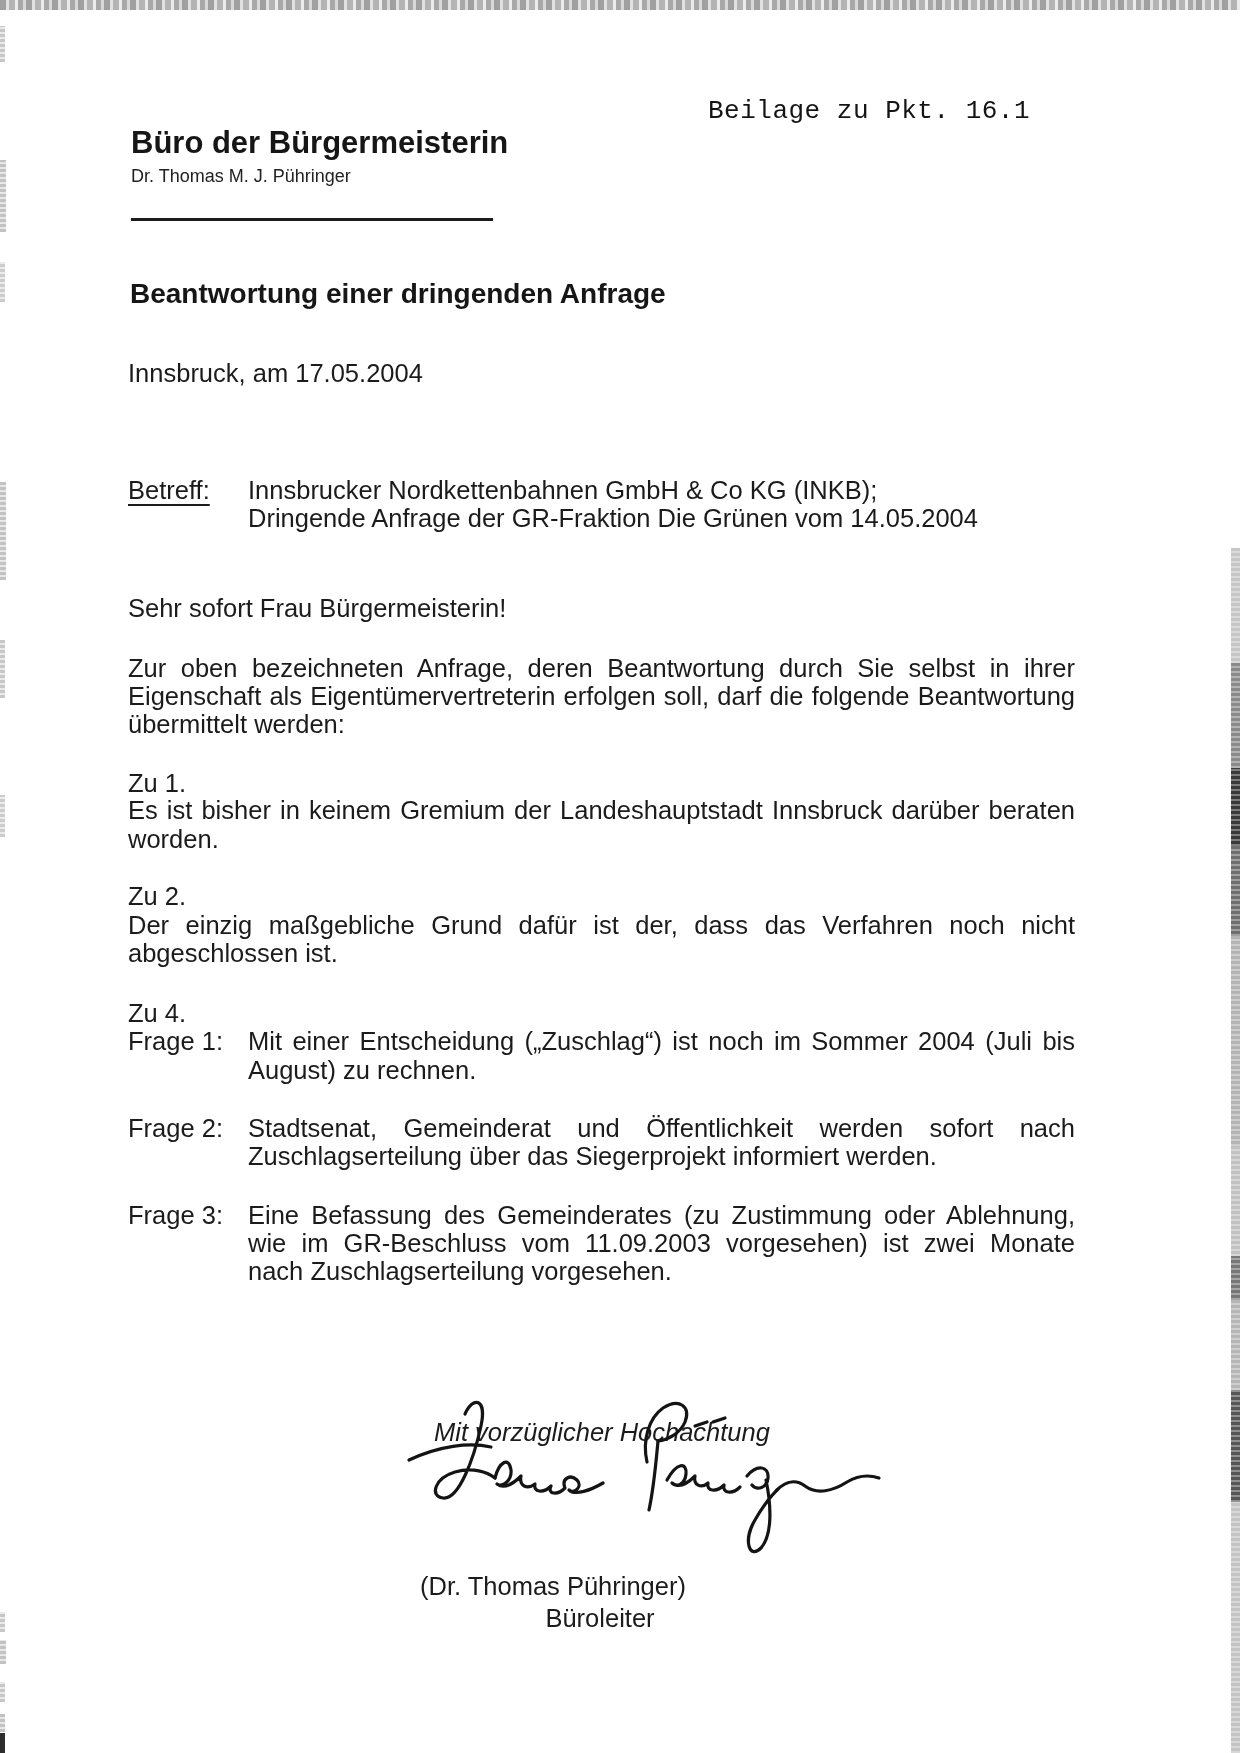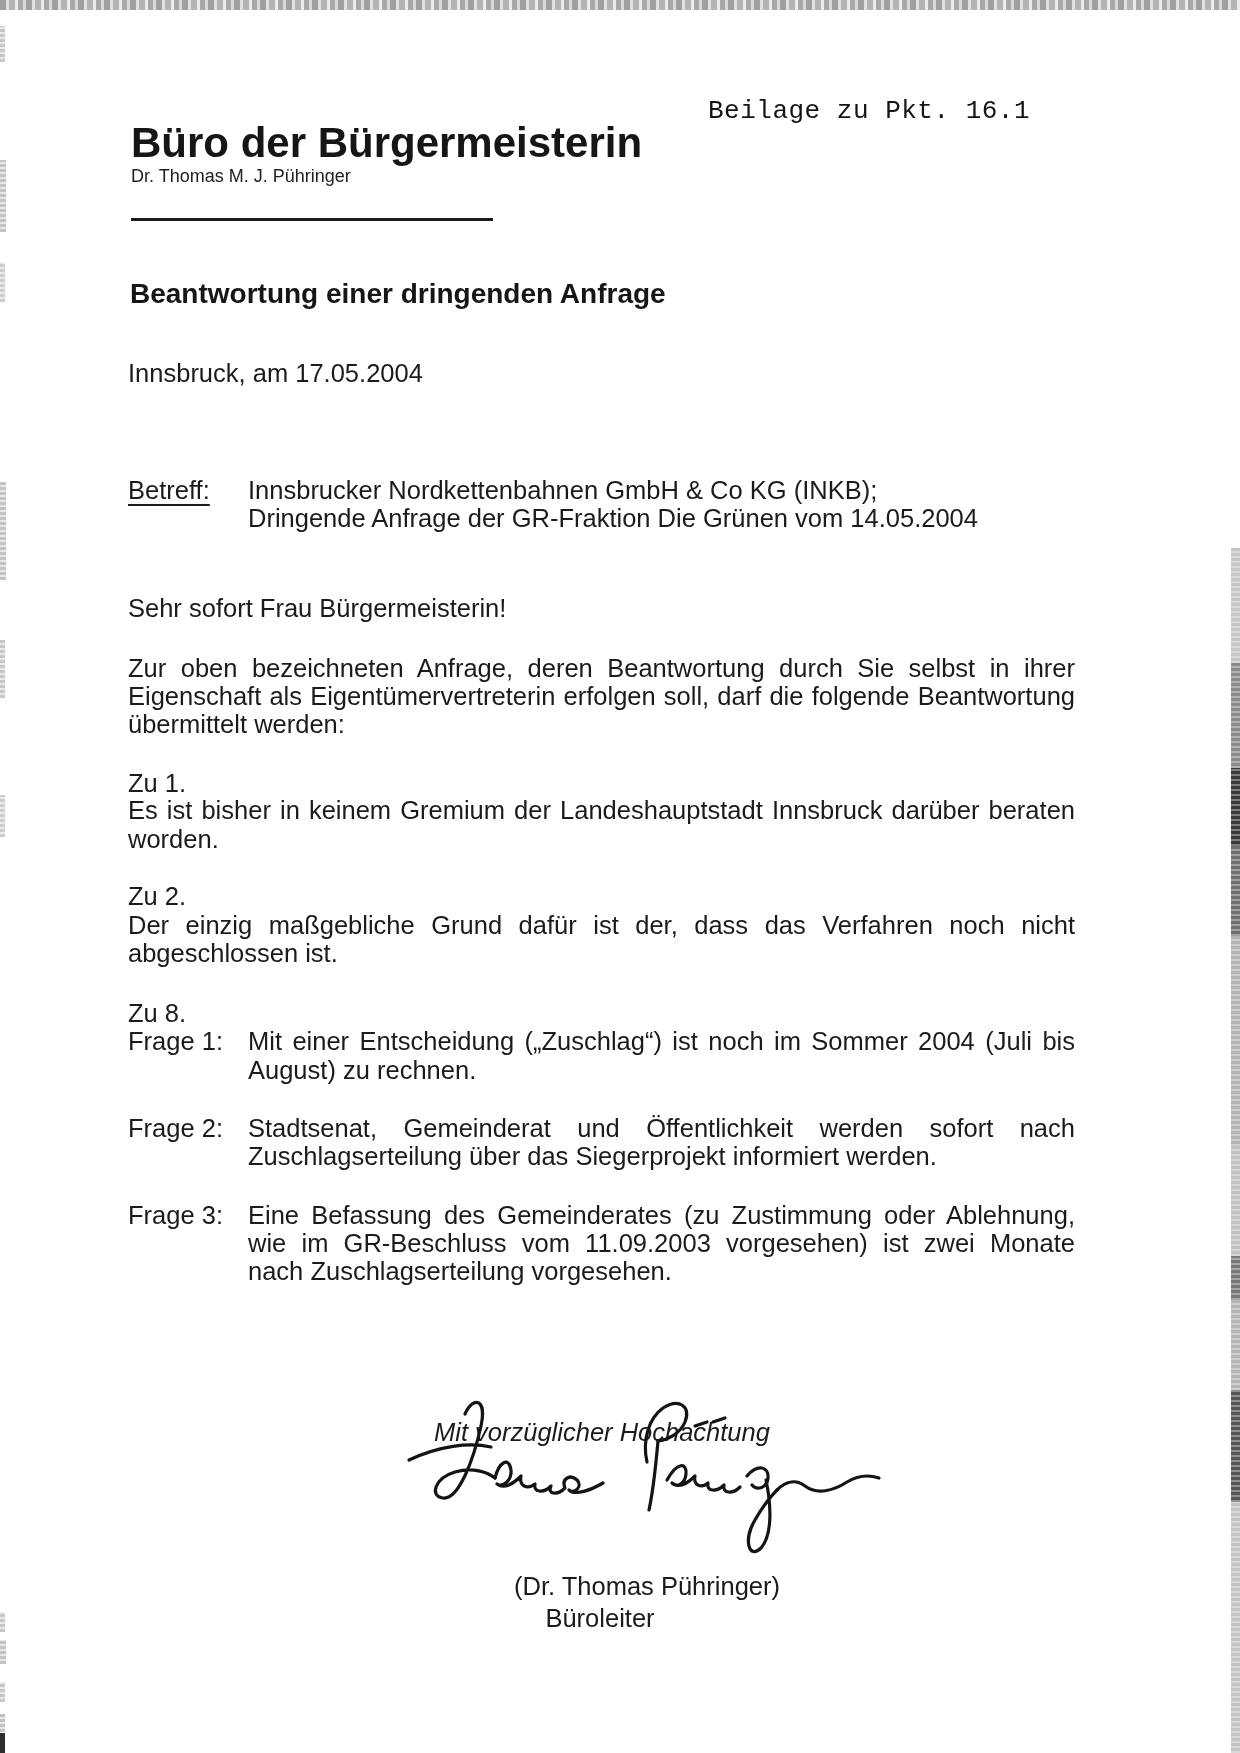--- a/index.html
+++ b/index.html
@@ -21,21 +21,21 @@
   }
   .full{left:128px;width:947px;}
   .ind{left:248px;width:827px;}
   .stretch{
     white-space:normal;
     text-align:justify;
     text-align-last:justify;
   }
   .office-name{
     left:131px;top:126px;
-    font-size:42px;line-height:34px;
+    font-size:31px;line-height:34px;
     font-weight:bold;color:#161616;
   }
   .office-head{
     left:131px;top:161px;
     font-size:18px;line-height:31px;color:#222;
   }
   .rule{
     position:absolute;left:131px;top:218px;
     width:362px;height:3px;background:#1c1c1c;
   }
@@ -45,21 +45,21 @@
     font-size:26px;line-height:30px;letter-spacing:.5px;color:#141414;
   }
   .doc-title{
     left:130px;top:278px;
     font-size:28px;line-height:31px;font-weight:bold;color:#161616;text-align:center;
   }
   .dateline{left:128px;top:359px;width:947px;text-align:left;}
   .label{left:128px;}
   .underline{text-decoration:underline;text-underline-offset:5px;text-decoration-thickness:2px;}
   .closing{left:434px;top:1418px;font-style:italic;}
-  .sig-name{left:420px;top:1572px;width:360px;text-align:right;white-space:nowrap;}
+  .sig-name{left:420px;top:1572px;width:360px;text-align:left;white-space:nowrap;}
   .sig-title{left:420px;top:1604px;width:360px;text-align:center;white-space:nowrap;}
   #signature{position:absolute;left:395px;top:1392px;}
 
   
   .scan-top{
     position:absolute;left:0;top:0;width:1240px;height:10px;
     background:repeating-linear-gradient(90deg,
       #8f8f8f 0 6px,#dcdcdc 6px 9px,#a6a6a6 9px 15px,#e8e8e8 15px 18px,#999 18px 23px,#d2d2d2 23px 26px);
     opacity:.85;
   }
@@ -117,21 +117,21 @@
   <div class="t full" style="top:710px">übermittelt werden:</div>
 
   <div class="t" style="left:128px;top:769px">Zu 1.</div>
   <div class="t full stretch" style="top:796px">Es ist bisher in keinem Gremium der Landeshauptstadt Innsbruck darüber beraten</div>
   <div class="t full" style="top:825px">worden.</div>
 
   <div class="t" style="left:128px;top:882px">Zu 2.</div>
   <div class="t full stretch" style="top:911px">Der einzig maßgebliche Grund dafür ist der, dass das Verfahren noch nicht</div>
   <div class="t full" style="top:939px">abgeschlossen ist.</div>
 
-  <div class="t" style="left:128px;top:999px">Zu 8.</div>
+  <div class="t" style="left:128px;top:999px">Zu 4.</div>
 
   <div class="t label" style="top:1027px">Frage 1:</div>
   <div class="t ind stretch" style="top:1027px">Mit einer Entscheidung („Zuschlag“) ist noch im Sommer 2004 (Juli bis</div>
   <div class="t ind" style="top:1056px">August) zu rechnen.</div>
 
   <div class="t label" style="top:1114px">Frage 2:</div>
   <div class="t ind stretch" style="top:1114px">Stadtsenat, Gemeinderat und Öffentlichkeit werden sofort nach</div>
   <div class="t ind" style="top:1142px">Zuschlagserteilung über das Siegerprojekt informiert werden.</div>
 
   <div class="t label" style="top:1201px">Frage 3:</div>

